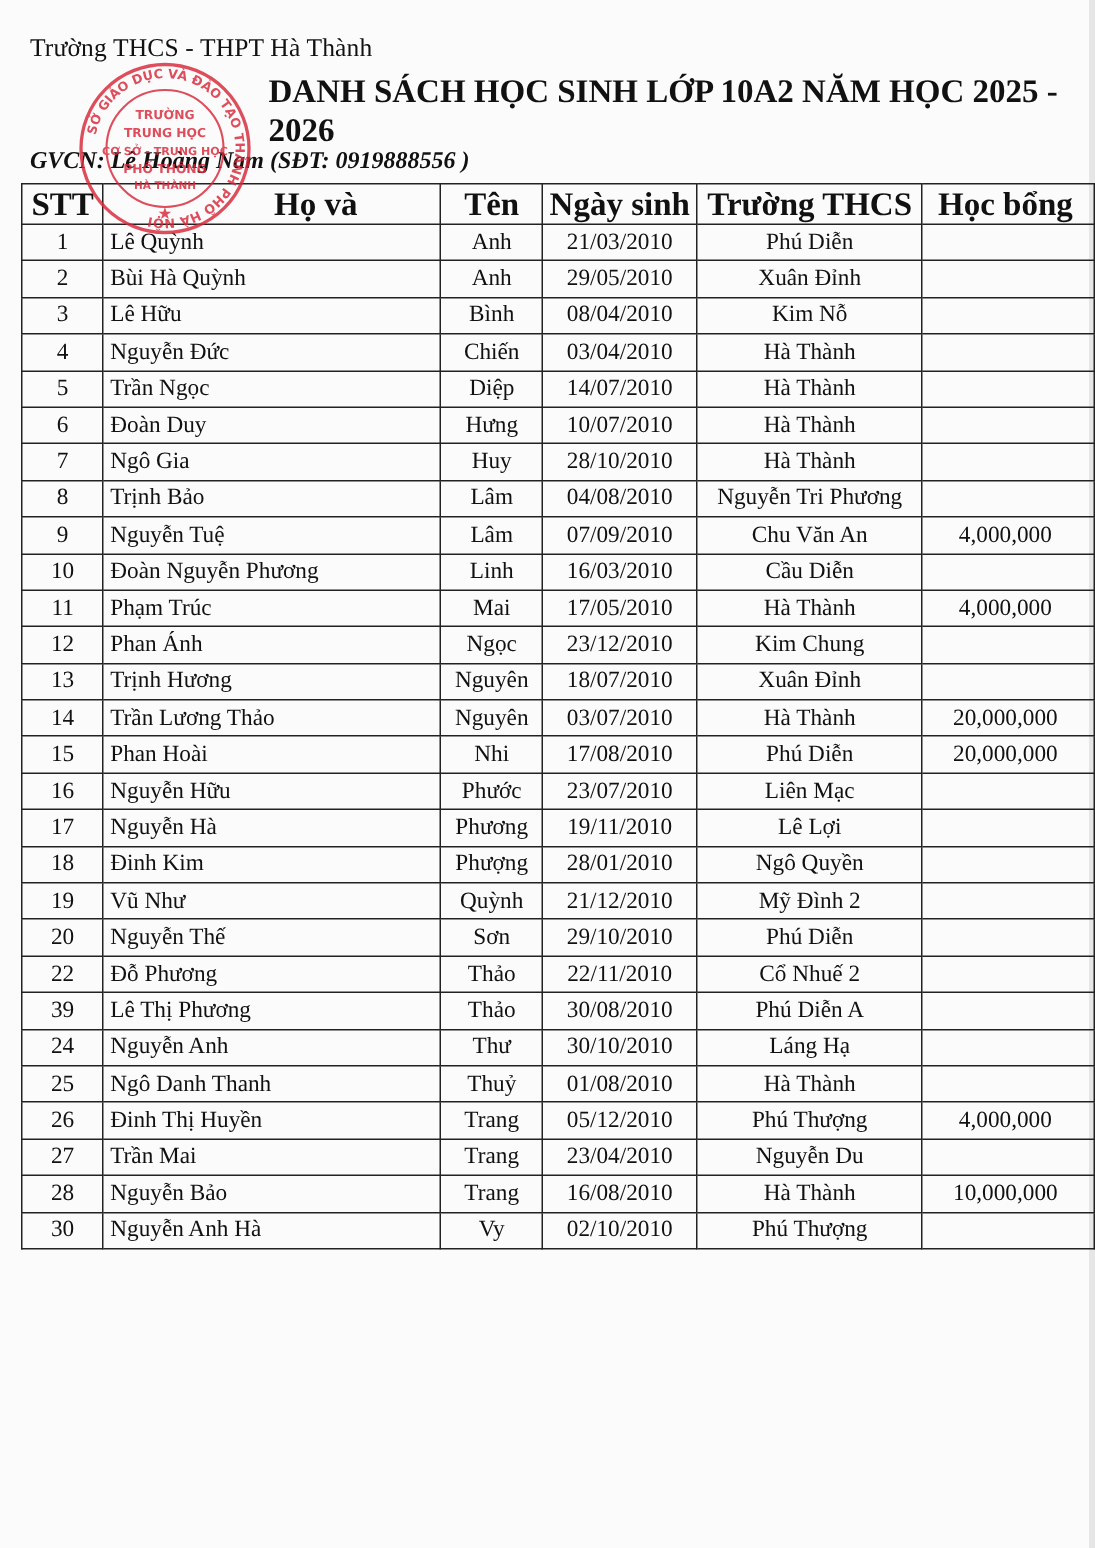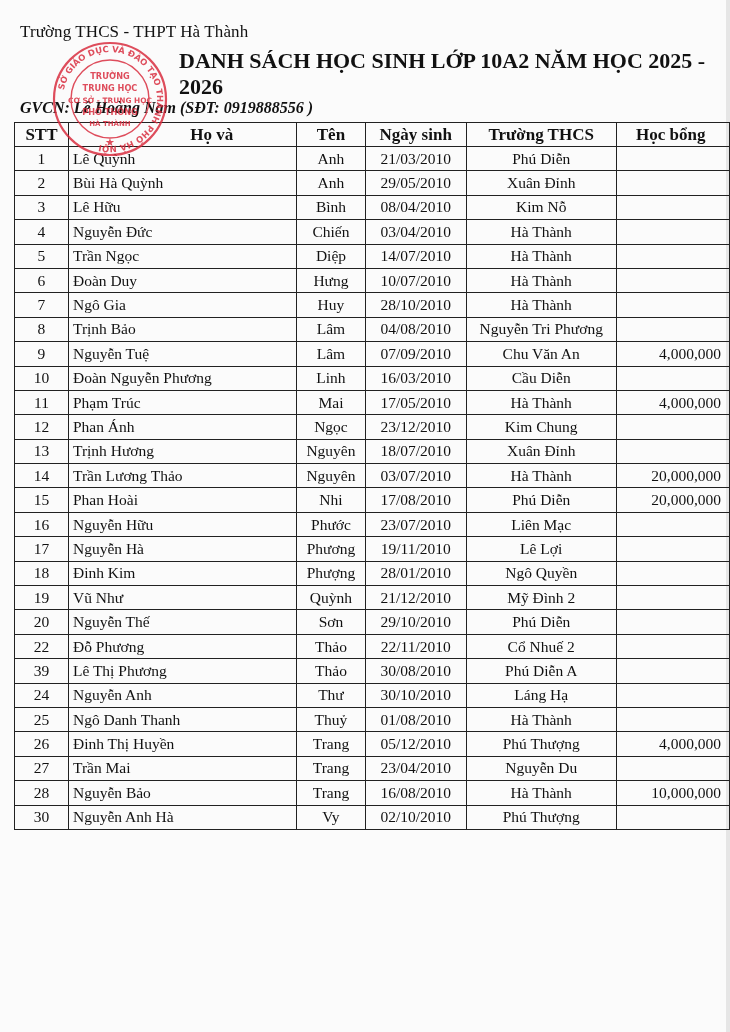--- a/index.html
+++ b/index.html
@@ -33,27 +33,27 @@
     position: absolute; left: 14px; top: 122px;
     border-collapse: collapse;
     font-size: 15.5px;
   }
   table.students th, table.students td {
     border: 1.5px solid #222;
     height: 23.4px;
     padding: 0 4px;
     white-space: nowrap;
   }
-  table.students th { font-weight: bold; font-size: 17px; height: 23px; }
+  table.students th { font-weight: bold; font-size: 22px; height: 23px; }
   .c-stt { width: 46px; text-align: center; }
   .c-ho { width: 168px; text-align: left; }
   .c-ten { width: 60px; text-align: center; }
   .c-dob { width: 94px; text-align: center; }
   .c-school { width: 142px; text-align: center; }
-  .c-hb { width: 103px; text-align: right; padding-right: 8px !important; }
+  .c-hb { width: 103px; text-align: center; padding-right: 8px !important; }
   th.c-ho { text-align: center; padding-left: 62px !important; }
   th.c-hb { text-align: center; }
 </style>
 </head>
 <body>
 
 <div class="right-edge"></div>
 
 <div class="school-name">Trường THCS - THPT Hà Thành</div>
 <div class="doc-title">DANH SÁCH HỌC SINH LỚP 10A2 NĂM HỌC 2025 - 2026</div>

